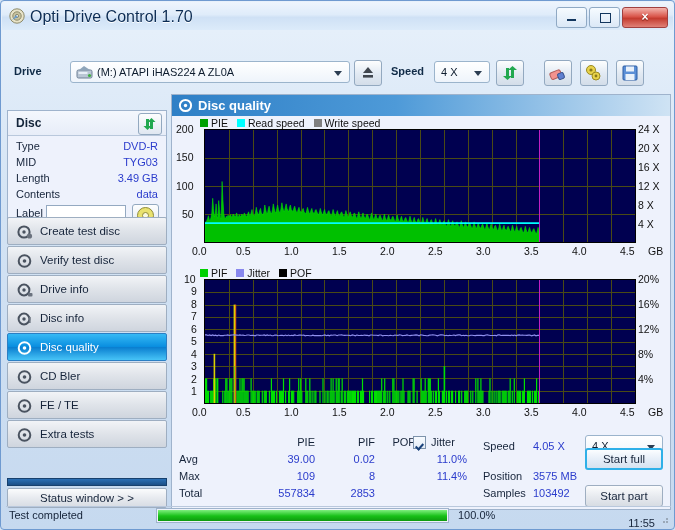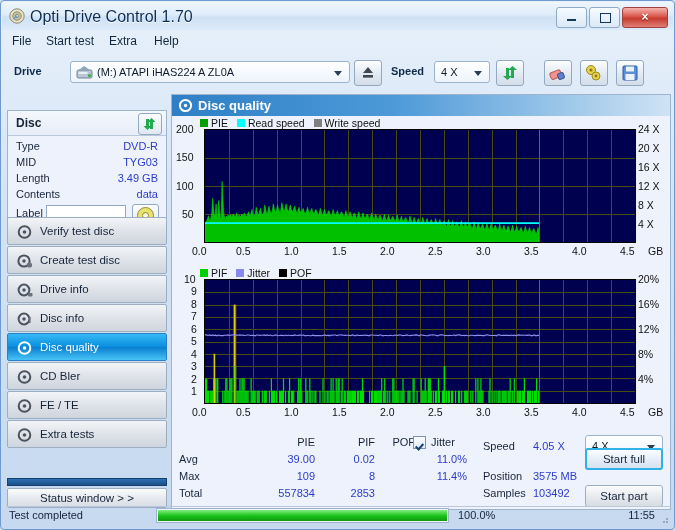--- a/index.html
+++ b/index.html
@@ -114,21 +114,21 @@
 
   
   .sbar{position:absolute;left:5px;bottom:4px;width:665px;height:18px;
     border-top:1px solid #b9c8dc;}
   .sbtxt{position:absolute;left:3px;top:2px;font-size:11px;color:#16243a;}
   .pbar{position:absolute;left:150px;top:1px;width:293px;height:15px;
     border:1px solid #9fb3cc;background:#eef2fa;box-sizing:border-box;}
   .pfill{position:absolute;left:1px;top:1px;bottom:1px;
     background:linear-gradient(180deg,#7ef07e,#18c018 55%,#0f9a0f);}
   .ppct{position:absolute;left:452px;top:2px;font-size:11px;color:#16243a;}
-  .stime{position:absolute;right:16px;top:2px;font-size:11px;color:#16243a;}
+  .stime{position:absolute;right:16px;top:10px;font-size:11px;color:#16243a;}
   .grip{position:absolute;right:2px;bottom:1px;width:10px;height:10px;}
 </style>
 </head>
 <body>
 
 <div class="win">
 
   <div class="titlebar">
     <svg class="title-ico" viewBox="0 0 16 16">
       <ellipse cx="8" cy="8" rx="7.2" ry="7.2" fill="#e8e3c8" stroke="#8d8a6a"></ellipse>
@@ -143,26 +143,20 @@
       </div>
       <div class="wbtn">
         <div class="wb-max"></div>
       </div>
       <div class="wbtn close">
         <div class="wb-x">×</div>
       </div>
     </div>
   </div>
 
-  <div class="menubar">
-    <span style="left:10px">File</span>
-    <span style="left:44px">Start test</span>
-    <span style="left:107px">Extra</span>
-    <span style="left:152px">Help</span>
-  </div>
 
   <div class="toolbar">
     <div class="tb-label" style="left:8px">Drive</div>
 
     <div class="combo" style="left:64px;top:8px;width:280px;">
       <svg class="drv-ico" viewBox="0 0 17 15">
         <rect x="1" y="5" width="15" height="8" rx="1.5" fill="#b9c6d4" stroke="#6f8096"></rect>
         <rect x="2.5" y="7" width="9" height="2" fill="#e7eef6"></rect>
         <circle cx="13.5" cy="10.5" r="1.6" fill="#3fae3f"></circle>
         <path d="M3 5 L8 1 L14 5 Z" fill="#8fa5ba"></path>
@@ -251,32 +245,32 @@
       <svg viewBox="0 0 25 21" style="width:25px;height:21px">
         <ellipse cx="12.5" cy="10.5" rx="8" ry="8" fill="#e9e26f" stroke="#8f8a38"></ellipse>
         <ellipse cx="12.5" cy="10.5" rx="3" ry="3" fill="#fafae0" stroke="#8f8a38"></ellipse>
       </svg>
     </div>
   </div>
 
   <div class="navlist">
     <div class="nav">
       <svg class="ni" viewBox="0 0 16 16">
-        <circle cx="7.5" cy="8" r="5.8" fill="none" stroke="#4a5360" stroke-width="2"></circle>
-        <circle cx="7.5" cy="8" r="1.8" fill="#4a5360"></circle>
-      </svg>
-      <div class="nl">Verify test disc</div>
-    </div>
-    <div class="nav">
-      <svg class="ni" viewBox="0 0 16 16">
         <circle cx="7" cy="8" r="5.6" fill="none" stroke="#4a5360" stroke-width="2"></circle>
         <circle cx="7" cy="8" r="1.7" fill="#4a5360"></circle>
         <circle cx="12.5" cy="12" r="2.6" fill="#6a727e"></circle>
       </svg>
       <div class="nl">Create test disc</div>
+    </div>
+    <div class="nav">
+      <svg class="ni" viewBox="0 0 16 16">
+        <circle cx="7.5" cy="8" r="5.8" fill="none" stroke="#4a5360" stroke-width="2"></circle>
+        <circle cx="7.5" cy="8" r="1.8" fill="#4a5360"></circle>
+      </svg>
+      <div class="nl">Verify test disc</div>
     </div>
     <div class="nav">
       <svg class="ni" viewBox="0 0 16 16">
         <circle cx="7" cy="8" r="5.4" fill="none" stroke="#4a5360" stroke-width="2"></circle>
         <circle cx="7" cy="8" r="1.7" fill="#4a5360"></circle>
         <rect x="11" y="11" width="4.5" height="3.5" rx="1" fill="#6a727e"></rect>
       </svg>
       <div class="nl">Drive info</div>
     </div>
     <div class="nav">

